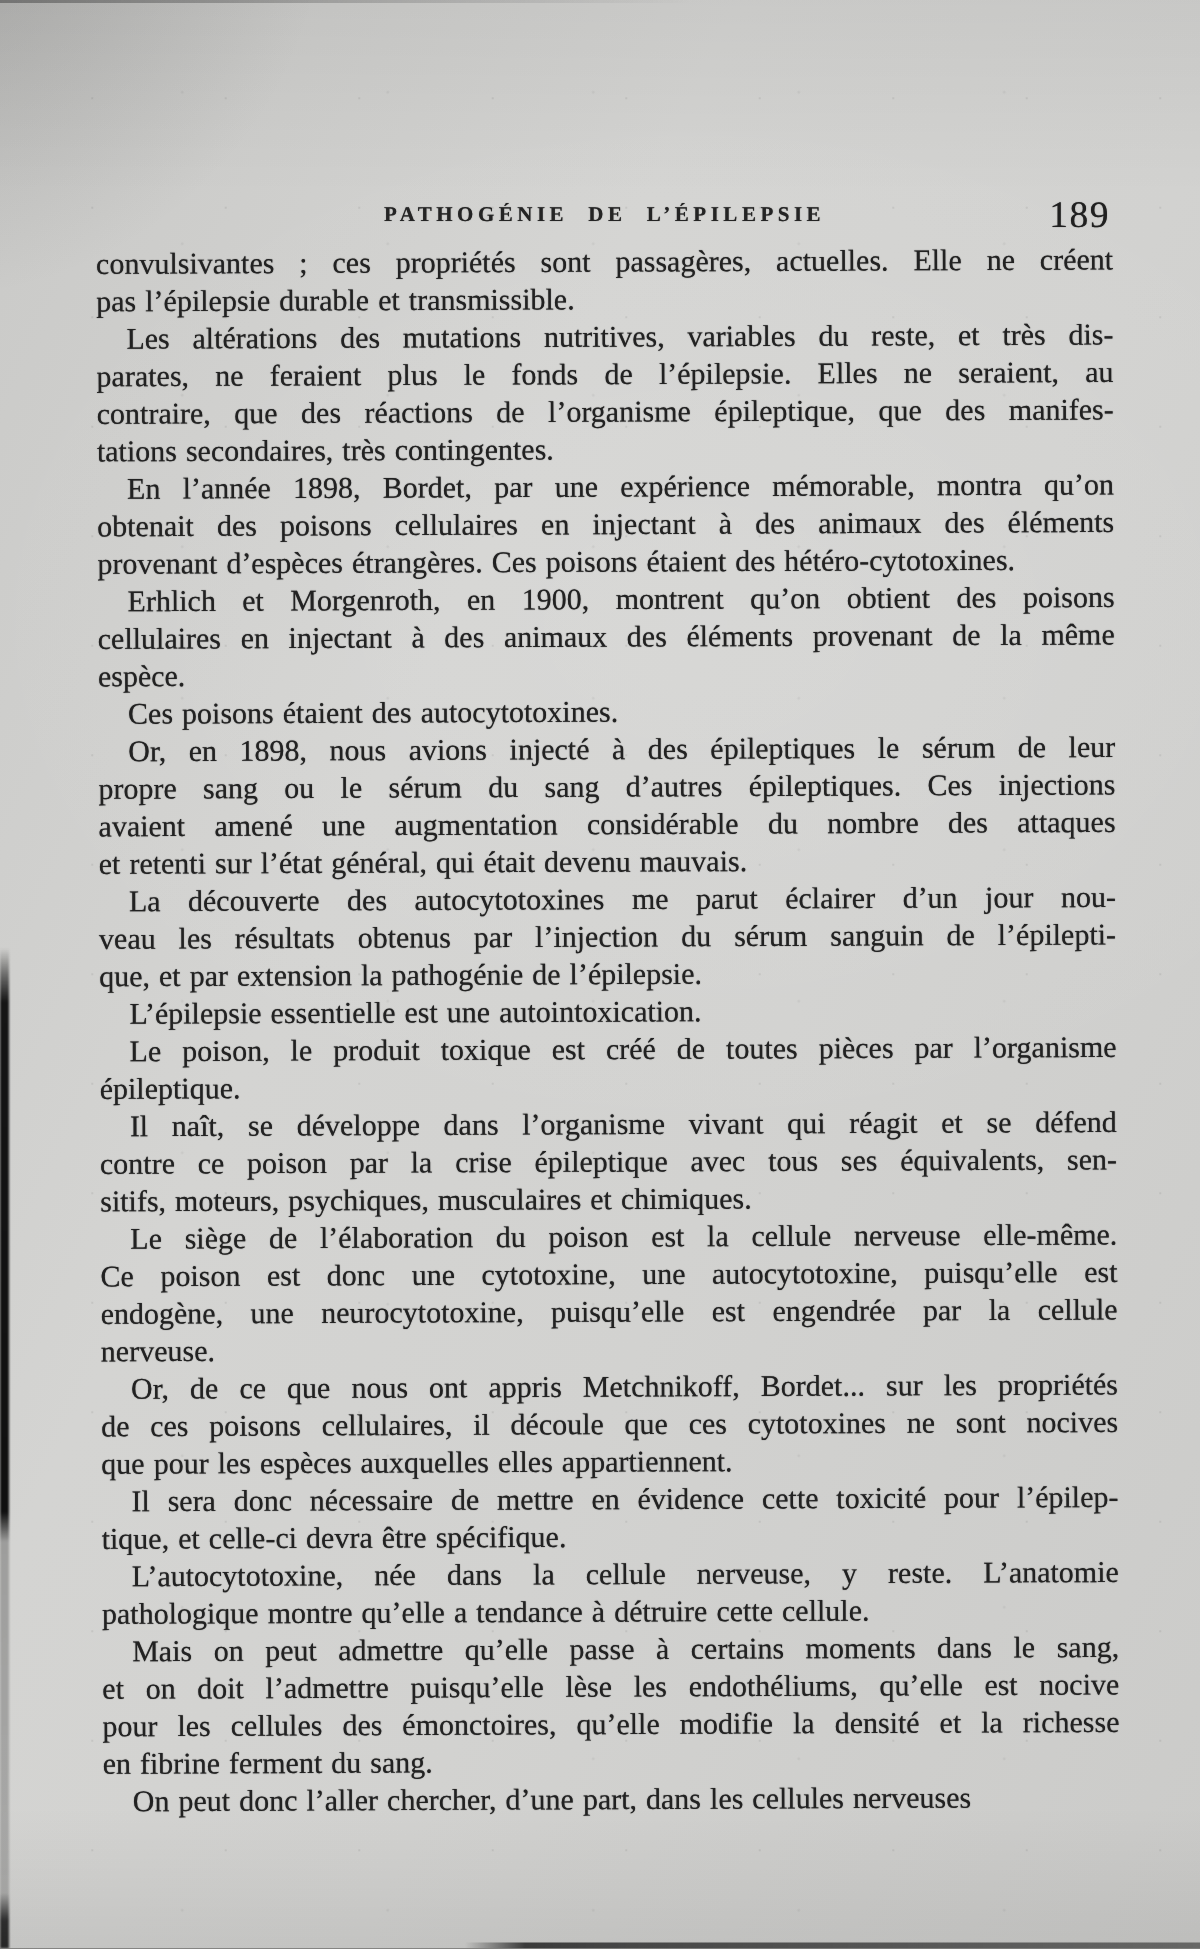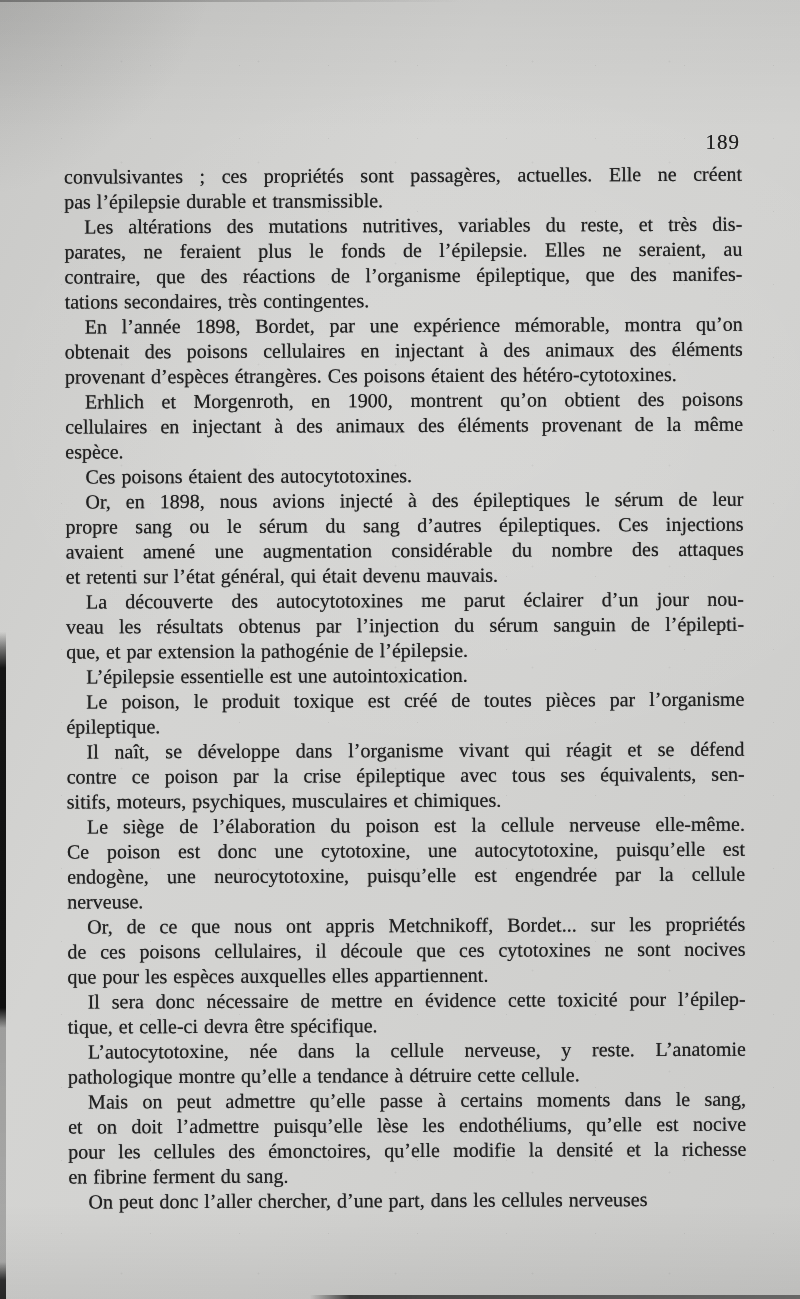--- a/index.html
+++ b/index.html
@@ -22,21 +22,21 @@
       radial-gradient(circle, rgba(0,0,0,0.09) 0.5px, transparent 1.3px);
     background-size:89px 73px, 137px 101px;
     background-position:17px 29px, 53px 11px;
   }
   .running-head{
     position:absolute;left:64px;top:136px;width:678px;text-align:center;
     font-size:14px;font-weight:bold;letter-spacing:3px;word-spacing:7px;
     color:#242424;text-shadow:0 0 0.6px rgba(30,30,30,0.7);
   }
   .page-number{
-    position:absolute;right:60px;top:130px;font-size:21px;letter-spacing:1px;
+    position:absolute;right:60px;top:130px;font-size:25px;letter-spacing:1px;
     color:#202020;text-shadow:0 0 0.6px rgba(30,30,30,0.7);
   }
   .body-text{
     position:absolute;left:64px;top:164px;width:678px;
     transform:rotate(-0.25deg);transform-origin:20% 0;
     text-shadow:0 0 0.7px rgba(34,34,34,0.8);
   }
   .line{
     font-size:20px;line-height:25px;height:25px;
     text-align:justify;text-align-last:justify;word-spacing:1px;
@@ -67,20 +67,21 @@
   }
 </style>
 </head>
 <body>
 
 <div class="page">
   <div class="edge-top"></div>
   <div class="edge-left"></div>
   <div class="edge-bottom"></div>
 
+  <div class="running-head">PATHOGÉNIE DE L’ÉPILEPSIE</div>
 
   <div class="page-number">189</div>
 
   <div class="body-text">
       <div class="line">convulsivantes ; ces propriétés sont passagères, actuelles. Elle ne créent</div>
       <div class="line end">pas l’épilepsie durable et transmissible.</div>
       <div class="line ind">Les altérations des mutations nutritives, variables du reste, et très dis-</div>
       <div class="line">parates, ne feraient plus le fonds de l’épilepsie. Elles ne seraient, au</div>
       <div class="line">contraire, que des réactions de l’organisme épileptique, que des manifes-</div>
       <div class="line end">tations secondaires, très contingentes.</div>

